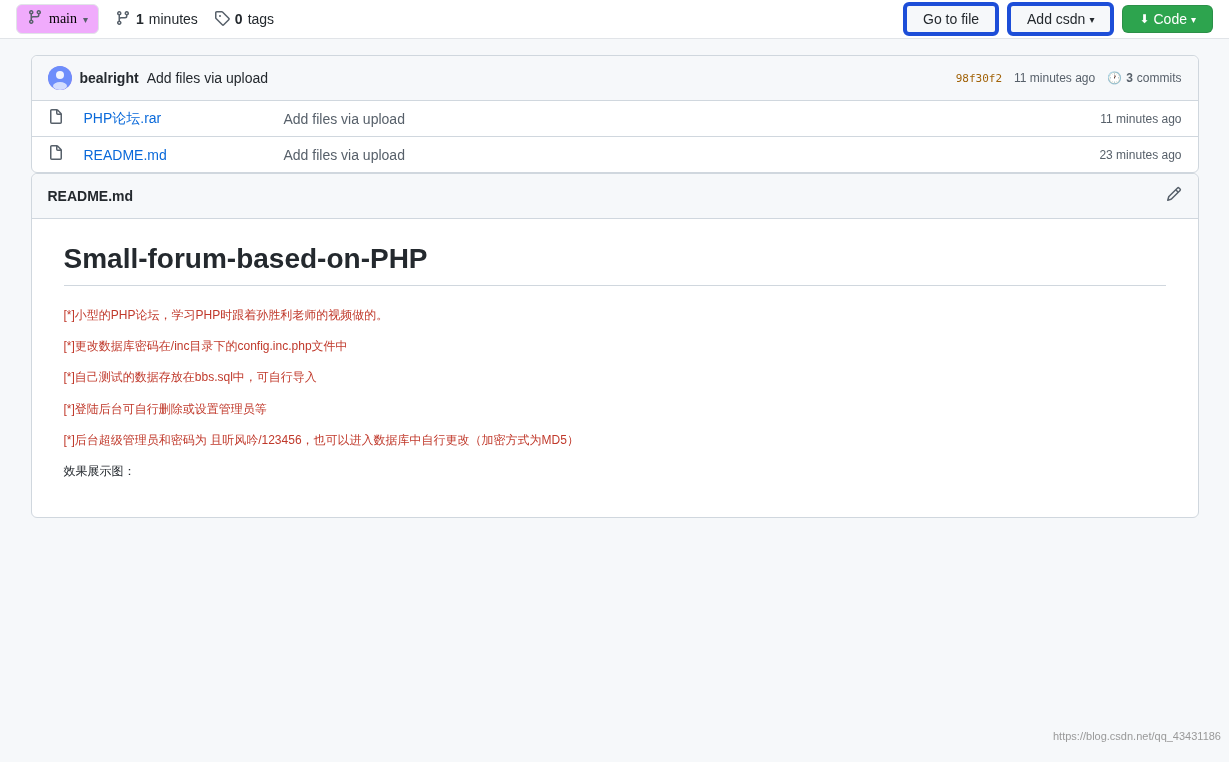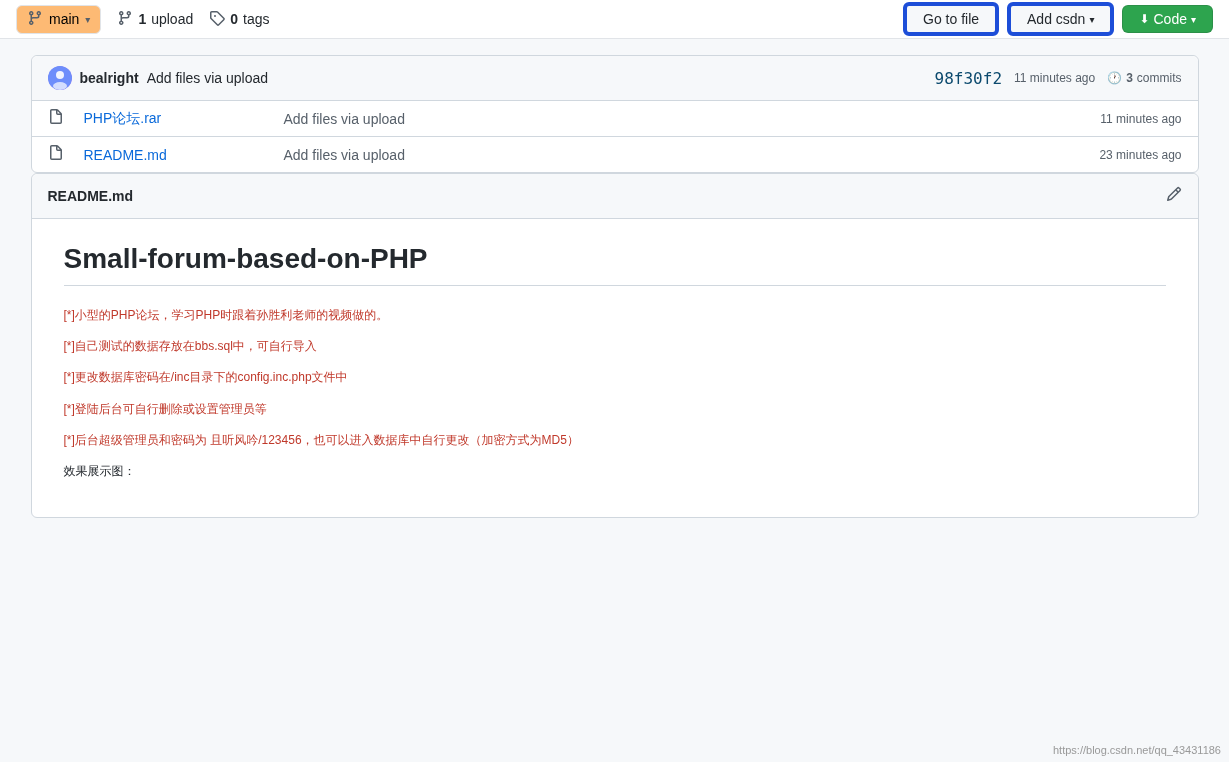--- a/index.html
+++ b/index.html
@@ -26,24 +26,25 @@
       gap: 16px;
     }
 
     .branch-selector {
       display: flex;
       align-items: center;
       gap: 6px;
       border: 1px solid #e1e4e8;
       border-radius: 6px;
       padding: 4px 10px;
-      background: #fdba74;
+      background: #f0abfc;
       cursor: pointer;
       font-size: 14px;
       font-weight: 500;
+      font-family: Liberation Serif, serif;
     }
 
     .branch-stat {
       display: flex;
       align-items: center;
       gap: 5px;
       color: #24292e;
       font-size: 14px;
       text-decoration: none;
     }
@@ -122,23 +123,23 @@
       margin-left: auto;
       display: flex;
       align-items: center;
       gap: 12px;
       color: #57606a;
       font-size: 12px;
     }
 
     .commit-hash {
       font-family: monospace;
-      color: #0c4a6e;
-      text-decoration: none;
-      font-size: 16px;
+      color: #a16207;
+      text-decoration: none;
+      font-size: 11px;
     }
 
     .commits-link {
       display: flex;
       align-items: center;
       gap: 4px;
       color: #57606a;
       text-decoration: none;
       font-size: 12px;
     }
@@ -221,21 +222,21 @@
       line-height: 1.6;
     }
 
     .readme-link {
       color: #c0392b;
       text-decoration: none;
     }
 
     .watermark {
       position: fixed;
-      bottom: 6px;
+      bottom: 20px;
       right: 8px;
       font-size: 11px;
       color: #999;
     }
   </style>
 </head>
 <body>
 
 <div class="top-bar">
   <div class="top-bar-left">
@@ -250,21 +251,21 @@
       <span style="font-size:10px;color:#57606a;">▾</span>
     </button>
 
     <a class="branch-stat" href="#">
       <span style="color:#57606a;">
         <svg width="16" height="16" viewBox="0 0 16 16" fill="currentColor">
           <path fill-rule="evenodd" d="M11.75 2.5a.75.75 0 100 1.5.75.75 0 000-1.5zm-2.25.75a2.25 2.25 0 113 2.122V6A2.5 2.5 0 0110 8.5H6a1 1 0 00-1 1v1.128a2.251 2.251 0 11-1.5 0V5.372a2.25 2.25 0 111.5 0v1.836A2.492 2.492 0 016 7h4a1 1 0 001-1v-.628A2.25 2.25 0 019.5 3.25zM4.25 12a.75.75 0 100 1.5.75.75 0 000-1.5zM3.5 3.25a.75.75 0 111.5 0 .75.75 0 01-1.5 0z"></path>
         </svg>
       </span>
       <strong>1</strong>
-      <span>upload</span>
+      <span>minutes</span>
     </a>
 
     <a class="branch-stat" href="#">
       <span style="color:#57606a;">
         <svg width="16" height="16" viewBox="0 0 16 16" fill="currentColor">
           <path fill-rule="evenodd" d="M2.5 7.775V2.75a.25.25 0 01.25-.25h5.025a.25.25 0 01.177.073l6.25 6.25a.25.25 0 010 .354l-5.025 5.025a.25.25 0 01-.354 0l-6.25-6.25a.25.25 0 01-.073-.177zm-1.5 0V2.75C1 1.784 1.784 1 2.75 1h5.025c.464 0 .91.184 1.238.513l6.25 6.25a1.75 1.75 0 010 2.474l-5.026 5.026a1.75 1.75 0 01-2.474 0l-6.25-6.25A1.75 1.75 0 011 7.775zM6 5a1 1 0 100 2 1 1 0 000-2z"></path>
         </svg>
       </span>
       <strong>0</strong>
       <span>tags</span>
@@ -348,26 +349,26 @@
     <div class="readme-body">
       <h1 class="readme-h1">Small-forum-based-on-PHP</h1>
 
       <p class="readme-para">
         <a class="readme-link" href="#">
           <span>[*]小型的PHP论坛，学习PHP时跟着孙胜利老师的视频做的。</span>
         </a>
       </p>
       <p class="readme-para">
         <a class="readme-link" href="#">
+          <span>[*]更改数据库密码在/inc目录下的config.inc.php文件中</span>
+        </a>
+      </p>
+      <p class="readme-para">
+        <a class="readme-link" href="#">
           <span>[*]自己测试的数据存放在bbs.sql中，可自行导入</span>
-        </a>
-      </p>
-      <p class="readme-para">
-        <a class="readme-link" href="#">
-          <span>[*]更改数据库密码在/inc目录下的config.inc.php文件中</span>
         </a>
       </p>
       <p class="readme-para">
         <a class="readme-link" href="#">
           <span>[*]登陆后台可自行删除或设置管理员等</span>
         </a>
       </p>
       <p class="readme-para">
         <a class="readme-link" href="#">
           <span>[*]后台超级管理员和密码为 且听风吟/123456，也可以进入数据库中自行更改（加密方式为MD5）</span>

